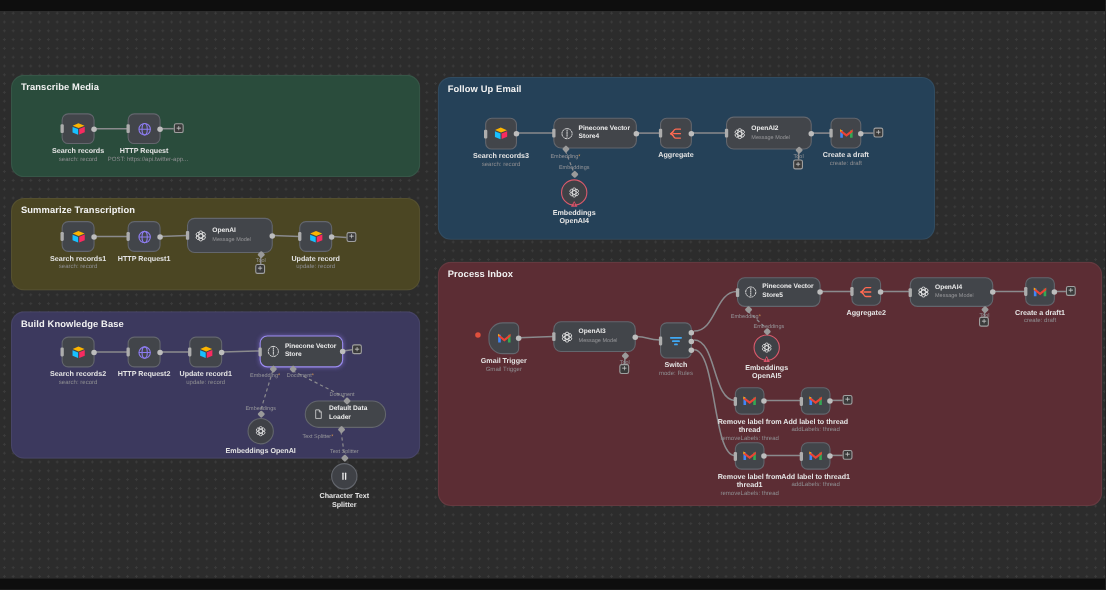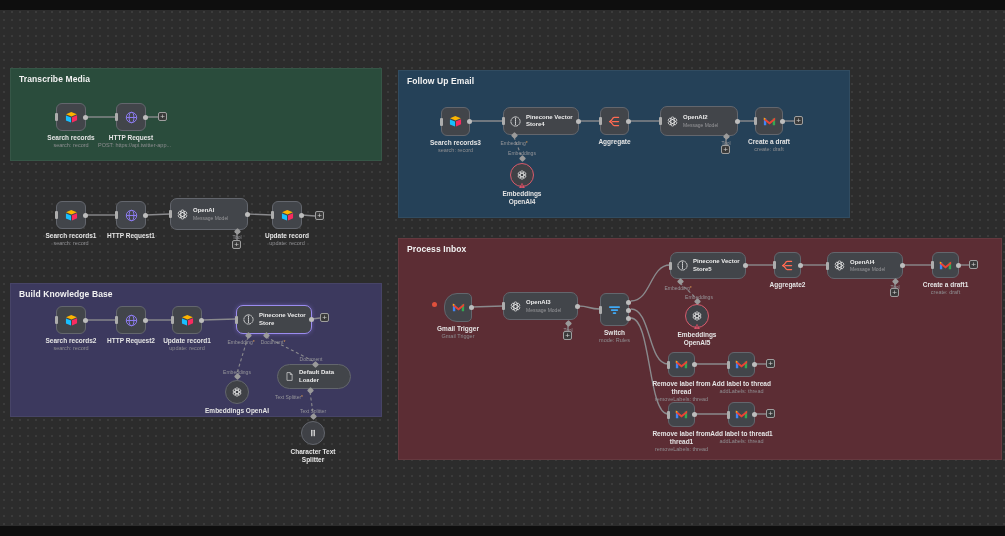--- a/index.html
+++ b/index.html
@@ -3,21 +3,21 @@
 <meta charset="utf-8">
 <style>
   html,body{margin:0;padding:0;background:#1c1c1c}
   #canvas{position:relative;width:1005px;height:536px;overflow:hidden;
     background-color:#2c2c2c;
     background-image:radial-gradient(circle,#3b3b3b 1px,transparent 1.1px);
     background-size:8px 8px;
     font-family:"Liberation Sans",sans-serif;}
   .bar{position:absolute;left:0;width:100%;height:10px;background:#0e0e0e;z-index:6}
   #bar-top{top:0}#bar-bottom{bottom:0}
-  .group{position:absolute;border-radius:0;z-index:1;box-sizing:border-box;border:1px solid rgba(255,255,255,.06)}
+  .group{position:absolute;border-radius:12px;z-index:1;box-sizing:border-box;border:1px solid rgba(255,255,255,.06)}
   .group-title{padding:5px 8px 0;font-size:8.5px;font-weight:700;color:#f2f2f2;letter-spacing:.1px}
   .edges{position:absolute;left:0;top:0;z-index:2;pointer-events:none}
   .node{position:absolute;z-index:3;background:#42454a;border:1px solid #63666d;display:flex;align-items:center;justify-content:center;box-sizing:border-box;border-radius:6px}
   .node.wide{justify-content:flex-start;padding:0 5px;gap:4px;border-radius:7px}
   .node.stadium{border-radius:13px;justify-content:flex-start;padding:0 6px;gap:4px}
   .node.circle{border-radius:50%;background:#3f4146}
   .node.trigger{border-radius:13px 5px 5px 13px}
   .node.selected{border-color:#9b8cf0;box-shadow:0 0 4px rgba(150,130,240,.45)}
   .node.error{border-color:#d95a6c}
   .node-icon{display:flex;align-items:center;justify-content:center;flex:none}
@@ -43,20 +43,23 @@
   .warn svg{width:7px;height:7px;display:block}
 </style>
 </head>
 <body>
 
 <div id="canvas">
   <div class="bar" id="bar-top"></div>
   <div class="bar" id="bar-bottom"></div>
 <div class="group" style="left: 10px; top: 68px; width: 372px; height: 93px; background: rgb(42, 76, 60);">
       <div class="group-title">Transcribe Media</div>
+    </div>
+    <div class="group" style="left: 10px; top: 180px; width: 372px; height: 84px; background: rgb(75, 70, 35);">
+      <div class="group-title">Summarize Transcription</div>
     </div>
     <div class="group" style="left: 10px; top: 283px; width: 372px; height: 134px; background: rgb(60, 57, 94);">
       <div class="group-title">Build Knowledge Base</div>
     </div>
     <div class="group" style="left: 398px; top: 70px; width: 452px; height: 148px; background: rgb(37, 65, 88);">
       <div class="group-title">Follow Up Email</div>
     </div>
     <div class="group" style="left: 398px; top: 238px; width: 604px; height: 222px; background: rgb(92, 45, 52);">
       <div class="group-title">Process Inbox</div>
     </div>

